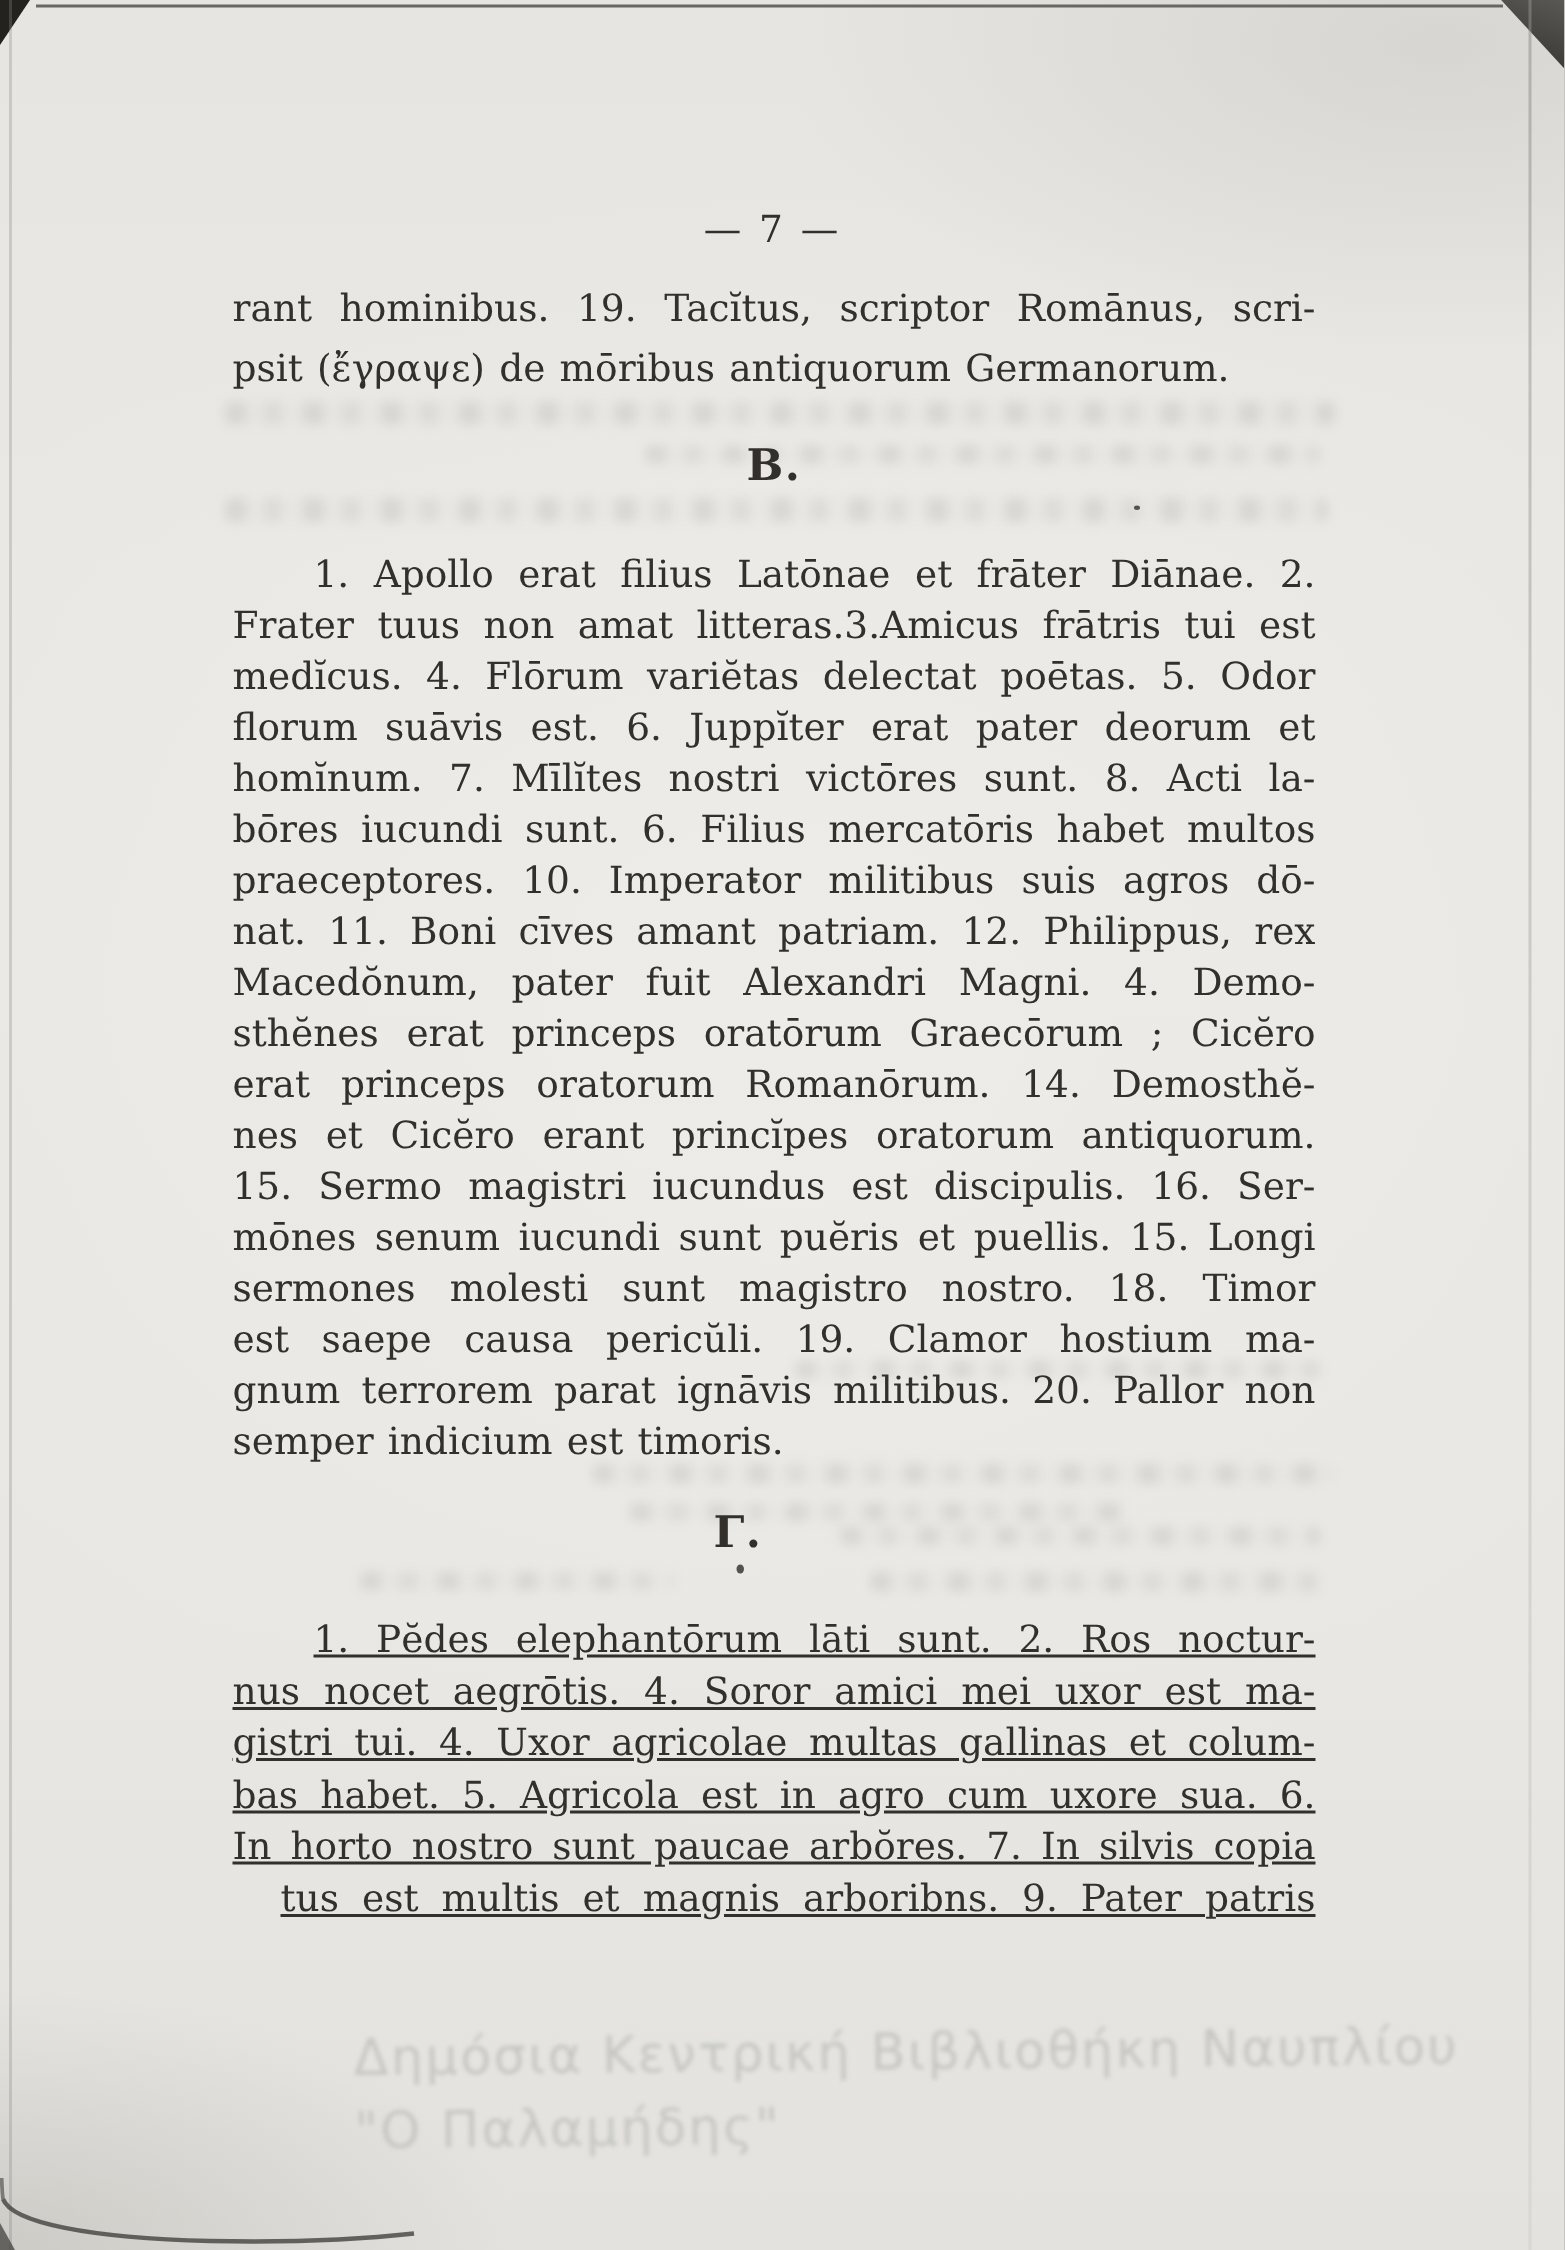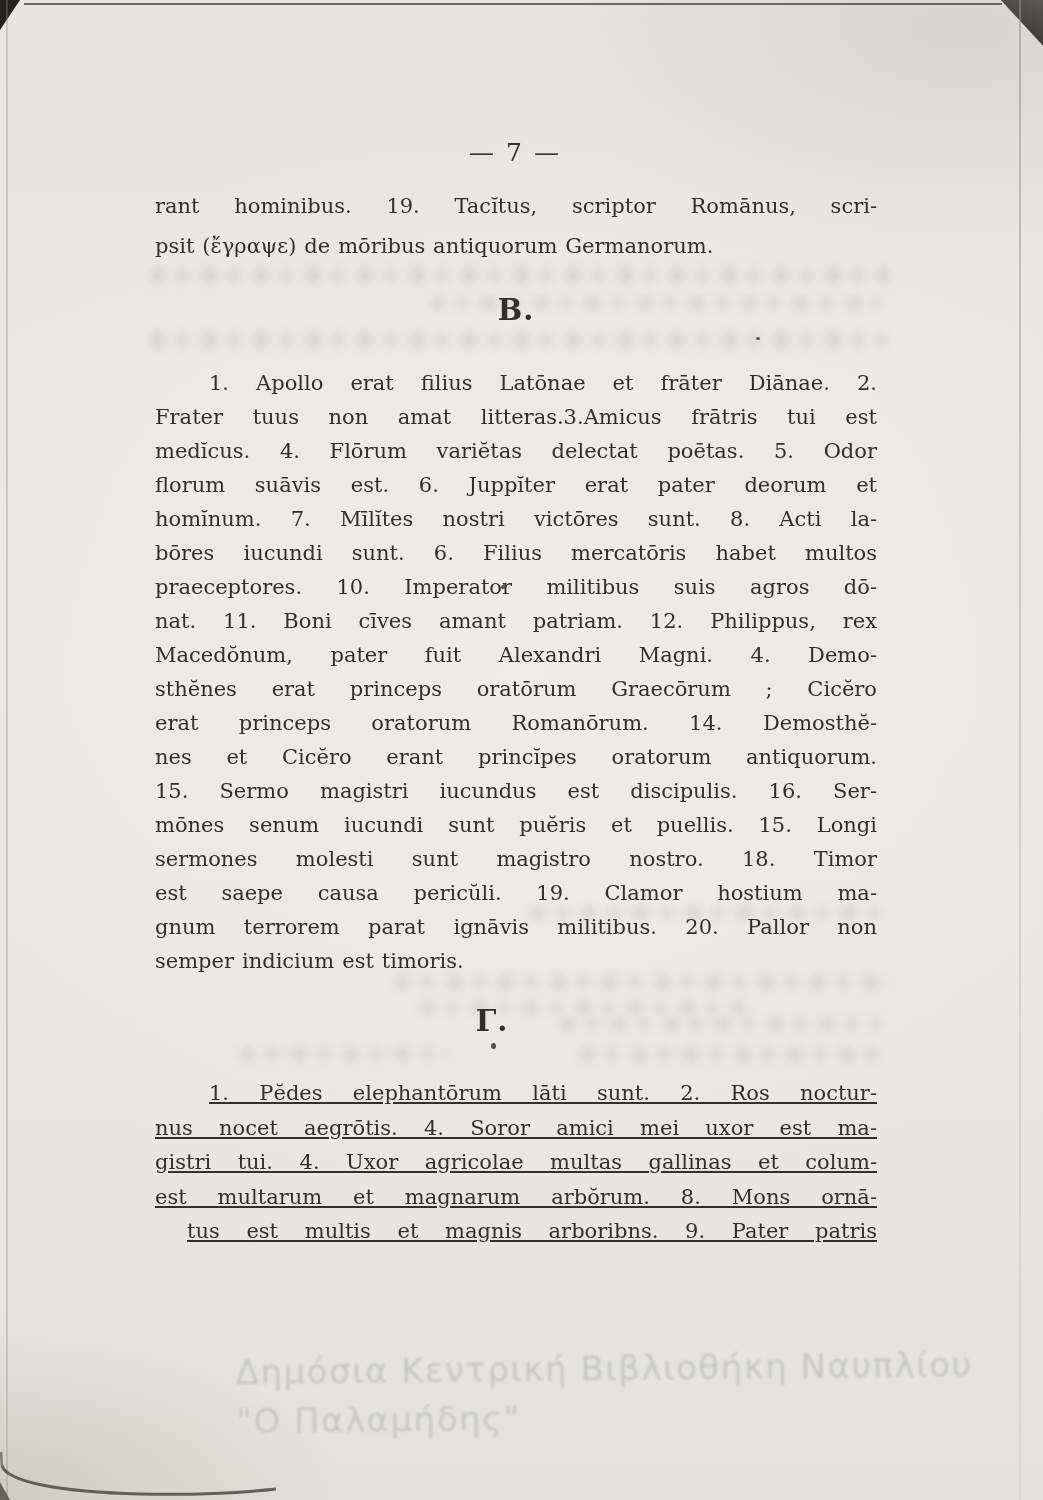--- a/index.html
+++ b/index.html
@@ -11,21 +11,21 @@
     color:#33302b;
     background-color:#e9e7e4;
     background-image:
       radial-gradient(ellipse 620px 300px at 92% 2%, rgba(203,201,196,.55), transparent 70%),
       radial-gradient(ellipse 480px 240px at 0% 100%, rgba(168,165,159,.38), transparent 72%),
       radial-gradient(ellipse 900px 720px at 50% 45%, rgba(241,240,237,.55), transparent 78%),
       linear-gradient(180deg,#e7e5e2 0%,#eae8e5 25%,#e9e7e4 72%,#e4e2de 100%);
   }
   .textblock{position:absolute;left:155px;width:722px;filter:blur(.3px);}
   .tline{
-    height:34px;line-height:34px;font-size:21px;
+    height:34px;line-height:34px;font-size:25px;
     text-align:justify;text-align-last:justify;
     word-spacing:.06em;white-space:nowrap;overflow:visible;
   }
   .tline.first{padding-left:54px;}
   .tline.last{text-align-last:left;}
   .page-number{
     position:absolute;left:153px;width:724px;top:138px;
     text-align:center;font-size:25px;letter-spacing:2px;filter:blur(.3px);
   }
   .intro .tline{line-height:40px;height:40px;}
@@ -125,21 +125,22 @@
     <div class="tline">est saepe causa pericŭli. 19. Clamor hostium ma-</div>
     <div class="tline">gnum terrorem parat ignāvis militibus. 20. Pallor non</div>
     <div class="tline last">semper indicium est timoris.</div>
   </div>
 
   <div class="heading gamma" style="top:1004px;">Γ.</div>
   <div class="textblock" style="top:1076px;text-decoration:underline;">
     <div class="tline first" style="height:34.5px;line-height:34.5px;">1. Pĕdes elephantōrum lāti sunt. 2. Ros noctur-</div>
     <div class="tline" style="height:34.5px;line-height:34.5px;">nus nocet aegrōtis. 4. Soror amici mei uxor est ma-</div>
     <div class="tline" style="height:34.5px;line-height:34.5px;">gistri tui. 4. Uxor agricolae multas gallinas et colum-</div>
-    <div class="tline" style="height:34.5px;line-height:34.5px;">est multarum et magnarum arbŏrum. 8. Mons ornā-</div>
+    <div class="tline" style="height:34.5px;line-height:34.5px;">bas habet. 5. Agricola est in agro cum uxore sua. 6.</div>
+    <div class="tline" style="height:34.5px;line-height:34.5px;">In horto nostro sunt paucae arbŏres. 7. In silvis copia</div>
     <div class="tline" style="height:34.5px;line-height:34.5px;margin-left:32px;">tus est multis et magnis arboribns. 9. Pater patris</div>
   </div>
 
   <div class="stamp">
     <div class="l1">Δημόσια Κεντρική Βιβλιοθήκη Ναυπλίου</div>
     <div class="l2">"Ο Παλαμήδης"</div>
   </div>
 
 </div>
 

